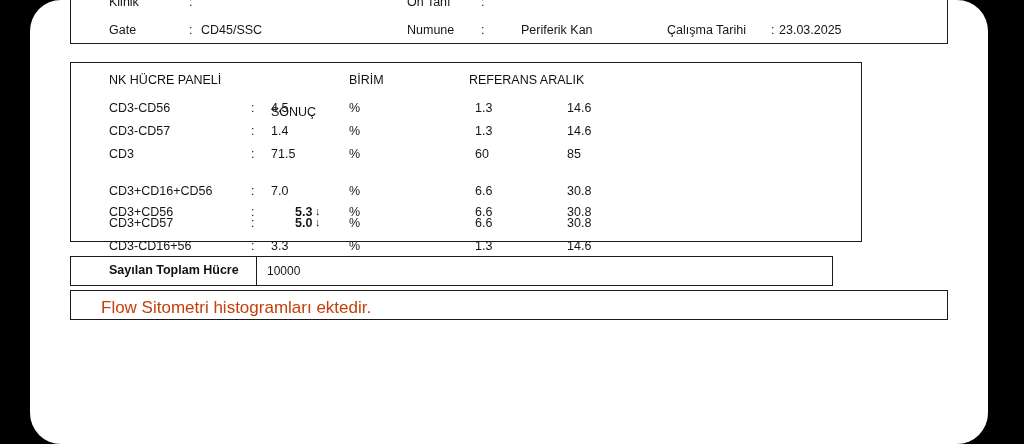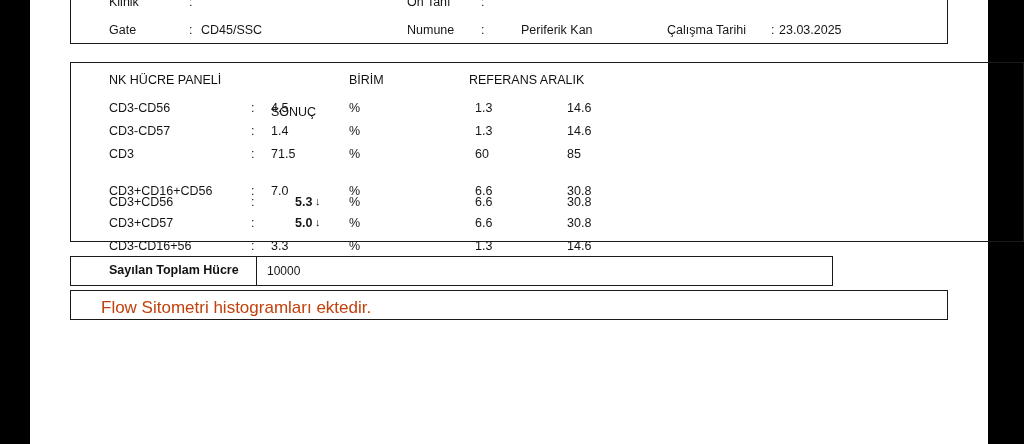--- a/index.html
+++ b/index.html
@@ -13,20 +13,21 @@
     font-family: "Liberation Sans", sans-serif;
     overflow: hidden;
   }
   .page {
     position: absolute;
     left: 30px;
     top: 0;
     width: 958px;
     height: 444px;
     background: #ffffff;
+    border-radius: 31px;
   }
   .doc {
     position: absolute;
     left: 40px;
     top: 0;
     width: 880px;
   }
 
   
   .header-box {
@@ -63,21 +64,21 @@
 
   .c3-label { left: 596px; }
   .c3-colon { left: 700px; }
   .c3-value { left: 708px; }
 
   
   .panel-box {
     position: absolute;
     left: 0;
     top: 62px;
-    width: 954px;
+    width: 792px;
     height: 180px;
     border: 1px solid #1a1a1a;
     box-sizing: border-box;
   }
   .panel-head {
     position: absolute;
     left: 0;
     top: 10px;
     width: 100%;
     height: 20px;
@@ -230,21 +231,21 @@
       <div class="panel-row" id="prow3" style="top:121px;">
         <span class="col-name">CD3+CD16+CD56</span>
         <span class="col-colon">:</span>
         <span class="col-result">7.0</span>
         <span class="col-arrow"></span>
         <span class="col-unit">%</span>
         <span class="col-ref-low">6.6</span>
         <span class="col-ref-hi">30.8</span>
       </div>
 
-      <div class="panel-row" id="prow4" style="top:132px;">
+      <div class="panel-row" id="prow4" style="top:142px;">
         <span class="col-name">CD3+CD56</span>
         <span class="col-colon">:</span>
         <span class="col-result bold">5.3</span>
         <span class="col-arrow">↓</span>
         <span class="col-unit">%</span>
         <span class="col-ref-low">6.6</span>
         <span class="col-ref-hi">30.8</span>
       </div>
 
       <div class="panel-row" id="prow5" style="top:153px;">

